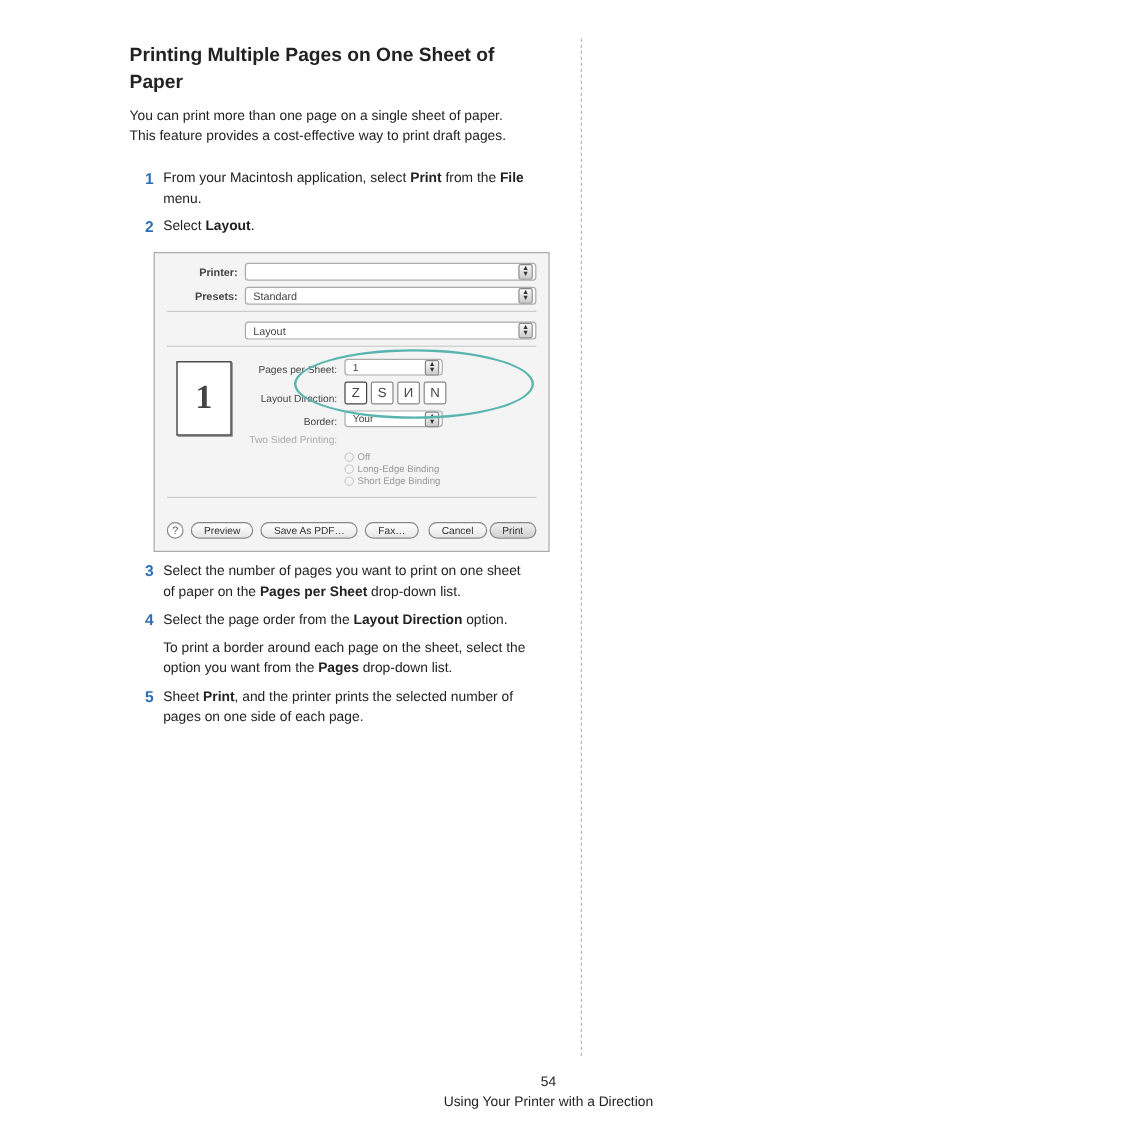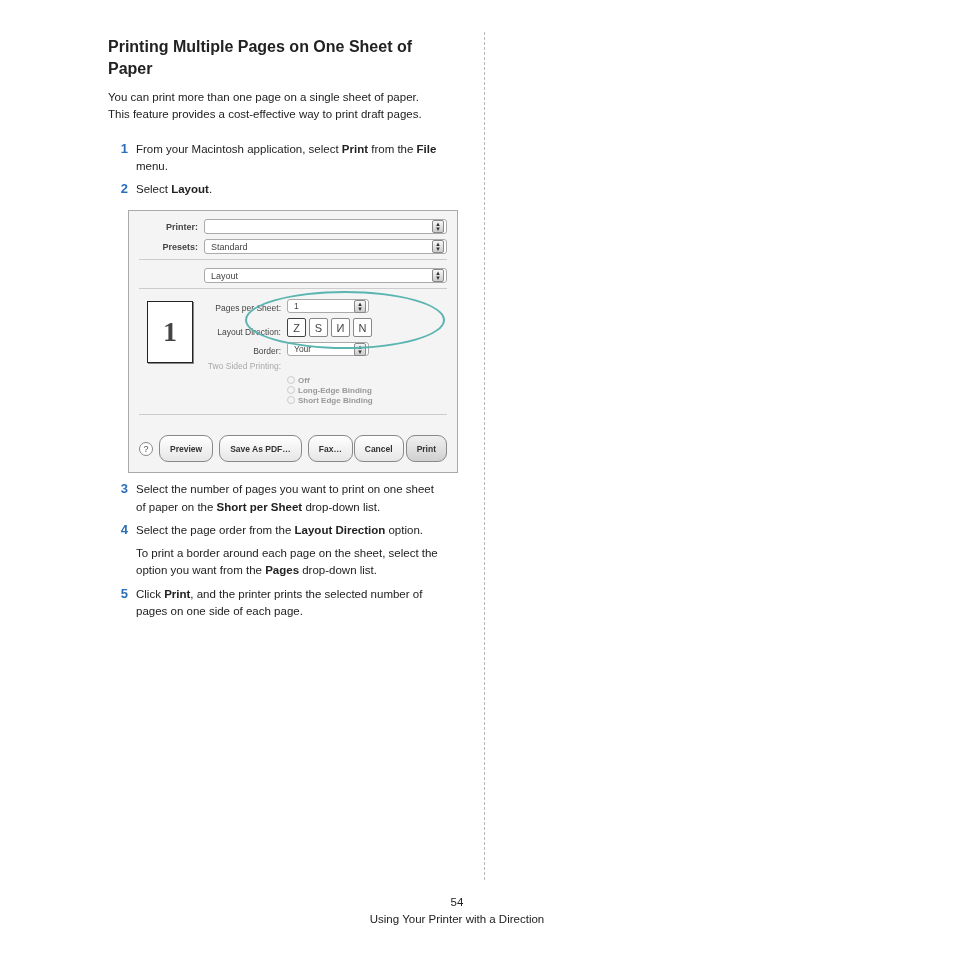--- a/index.html
+++ b/index.html
@@ -137,21 +137,21 @@
 .dir-icon {
   width: 19px; height: 19px;
   border: 1px solid #888; border-radius: 2px;
   background: #fff;
   display: flex; align-items: center; justify-content: center;
   font-size: 11px; color: #444;
 }
 .dir-icon.sel { border: 1.5px solid #444; }
 .disabled { color: #aaa; }
 .radio-group { margin-left: 80px; font-size: 8px; color: #999; }
-.radio-group .r { display: flex; align-items: flex-start; gap: 3px; margin-bottom: 1px; font-weight: bold; }
+.radio-group .r { display: flex; align-items: flex-end; gap: 3px; margin-bottom: 1px; }
 .radio-circle { width: 8px; height: 8px; border: 1px solid #ccc; border-radius: 50%; }
 .highlight-ellipse {
   position: absolute;
   border: 2.5px solid #5ab5b0;
   border-radius: 50%;
   width: 200px; height: 58px;
   left: 38px; top: -8px;
   pointer-events: none;
 }
 .dlg-footer {
@@ -164,26 +164,25 @@
   width: 14px; height: 14px;
   border: 1px solid #888; border-radius: 50%;
   background: #fff;
   font-size: 9px; line-height: 12px; text-align: center;
   color: #555;
 }
 .btn {
   border: 1px solid #888;
   background: linear-gradient(#fff,#e6e6e6);
   border-radius: 9px;
-  height: 27px;
+  height: 14px;
   padding: 0 10px;
   font-size: 8.5px;
   display: flex; align-items: center;
   color: #333;
-  font-weight: bold;
 }
 .btn.primary { background: linear-gradient(#f0f0f0,#d0d0d0); }
 .footer-left { display: flex; gap: 6px; align-items: center; }
 .footer-right { display: flex; gap: 2px; }
 .caption {
   font-size: 10.5px;
   margin: 8px 0 18px 20px;
 }
 .vertical-divider {
   position: absolute;
@@ -303,36 +302,36 @@
         <div class="btn">Cancel</div>
         <div class="btn primary">Print</div>
       </div>
     </div>
   </div>
 
 
   <div class="step">
     <span class="step-num">3</span>
     <span class="step-text">
-      <span>Select the number of pages you want to print on one sheet of paper on the </span><span class="bold">Short per Sheet</span><span> drop-down list.</span>
+      <span>Select the number of pages you want to print on one sheet of paper on the </span><span class="bold">Pages per Sheet</span><span> drop-down list.</span>
     </span>
   </div>
 
   <div class="step">
     <span class="step-num">4</span>
     <span class="step-text">
       <span>Select the page order from the </span><span class="bold">Layout Direction</span><span> option.</span>
       <div class="sub"><span>To print a border around each page on the sheet, select the option you want from the </span><span class="bold">Pages</span><span> drop-down list.</span></div>
     </span>
   </div>
 
   <div class="step">
     <span class="step-num">5</span>
     <span class="step-text">
-      <span>Click </span><span class="bold">Print</span><span>, and the printer prints the selected number of pages on one side of each page.</span>
+      <span>Sheet </span><span class="bold">Print</span><span>, and the printer prints the selected number of pages on one side of each page.</span>
     </span>
   </div>
 </div>
 
 <div class="vertical-divider"></div>
 
 <div class="page-footer">
   <div>54</div>
   <div>Using Your Printer with a Direction</div>
 </div>

